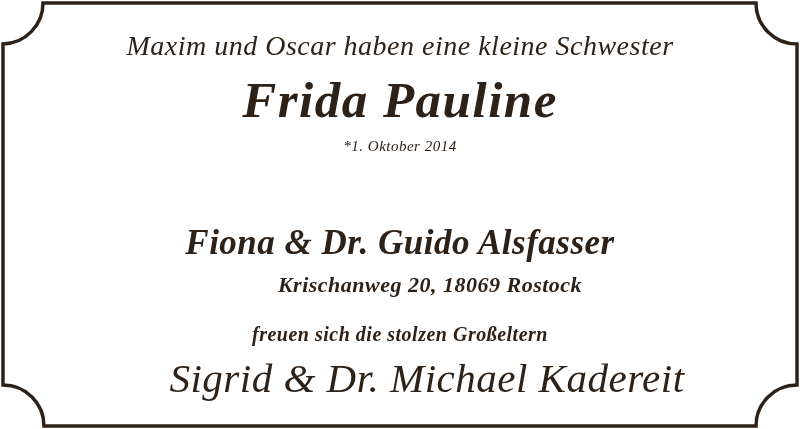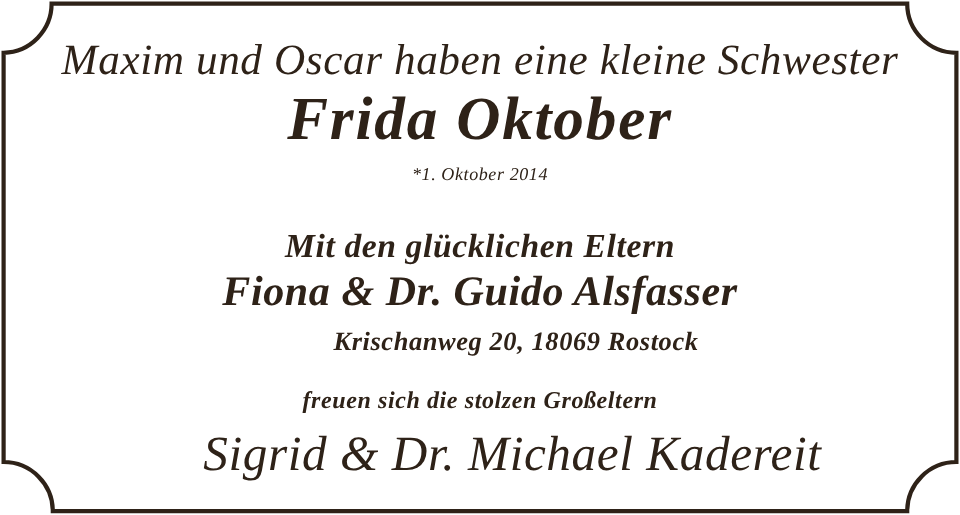--- a/index.html
+++ b/index.html
@@ -26,45 +26,44 @@
   .line {
     position: absolute;
     left: 0;
     width: 100%;
     text-align: center;
     font-style: italic;
     color: #2e2218;
     white-space: nowrap;
     line-height: 1.1;
   }
-  .line-intro        { top: 31px;  font-size: 36px; font-weight: 400; letter-spacing: 0.5px; }
+  .line-intro        { top: 31px;  font-size: 28px; font-weight: 400; letter-spacing: 0.5px; }
   .line-name         { top: 72px;  font-size: 51px; font-weight: 700; letter-spacing: 1.5px; }
   .line-date         { top: 138px; font-size: 15px; font-weight: 400; letter-spacing: 0.5px; }
   .line-parents-lead { top: 191px; font-size: 28px; font-weight: 700; letter-spacing: 0.5px; }
   .line-parents      { top: 224px; font-size: 35px; font-weight: 700; letter-spacing: 0.5px; }
   .line-address      { top: 273px; font-size: 22px; font-weight: 700; letter-spacing: 0.5px; padding-left: 30px; }
   .line-gp-lead      { top: 323px; font-size: 20px; font-weight: 700; letter-spacing: 0.5px; }
   .line-gp           { top: 356px; font-size: 41px; font-weight: 400; letter-spacing: 0.5px; padding-left: 27px; }
 </style>
 </head>
 <body>
 
 <div id="stage">
 
   <svg id="border-svg" viewBox="0 0 800 429" xmlns="http://www.w3.org/2000/svg" aria-hidden="true">
     <path d="M 43 3 H 756 A 41 41 0 0 0 797 44 V 385 A 41 41 0 0 0 756 426 H 44 A 41 41 0 0 0 3 385 V 44 A 41 41 0 0 0 43 3 Z" fill="none" stroke="#2e2218" stroke-width="3.5"></path>
   </svg>
 
   <div class="line line-intro">Maxim und Oscar haben eine kleine Schwester</div>
 
-  <div class="line line-name">Frida Oktober</div>
+  <div class="line line-name">Frida Pauline</div>
 
   <div class="line line-date">*1. Oktober 2014</div>
 
-  <div class="line line-parents-lead">Mit den glücklichen Eltern</div>
 
   <div class="line line-parents">Fiona &amp; Dr. Guido Alsfasser</div>
 
   <div class="line line-address">Krischanweg 20, 18069 Rostock</div>
 
   <div class="line line-gp-lead">freuen sich die stolzen Großeltern</div>
 
   <div class="line line-gp">Sigrid &amp; Dr. Michael Kadereit</div>
 
 </div>

